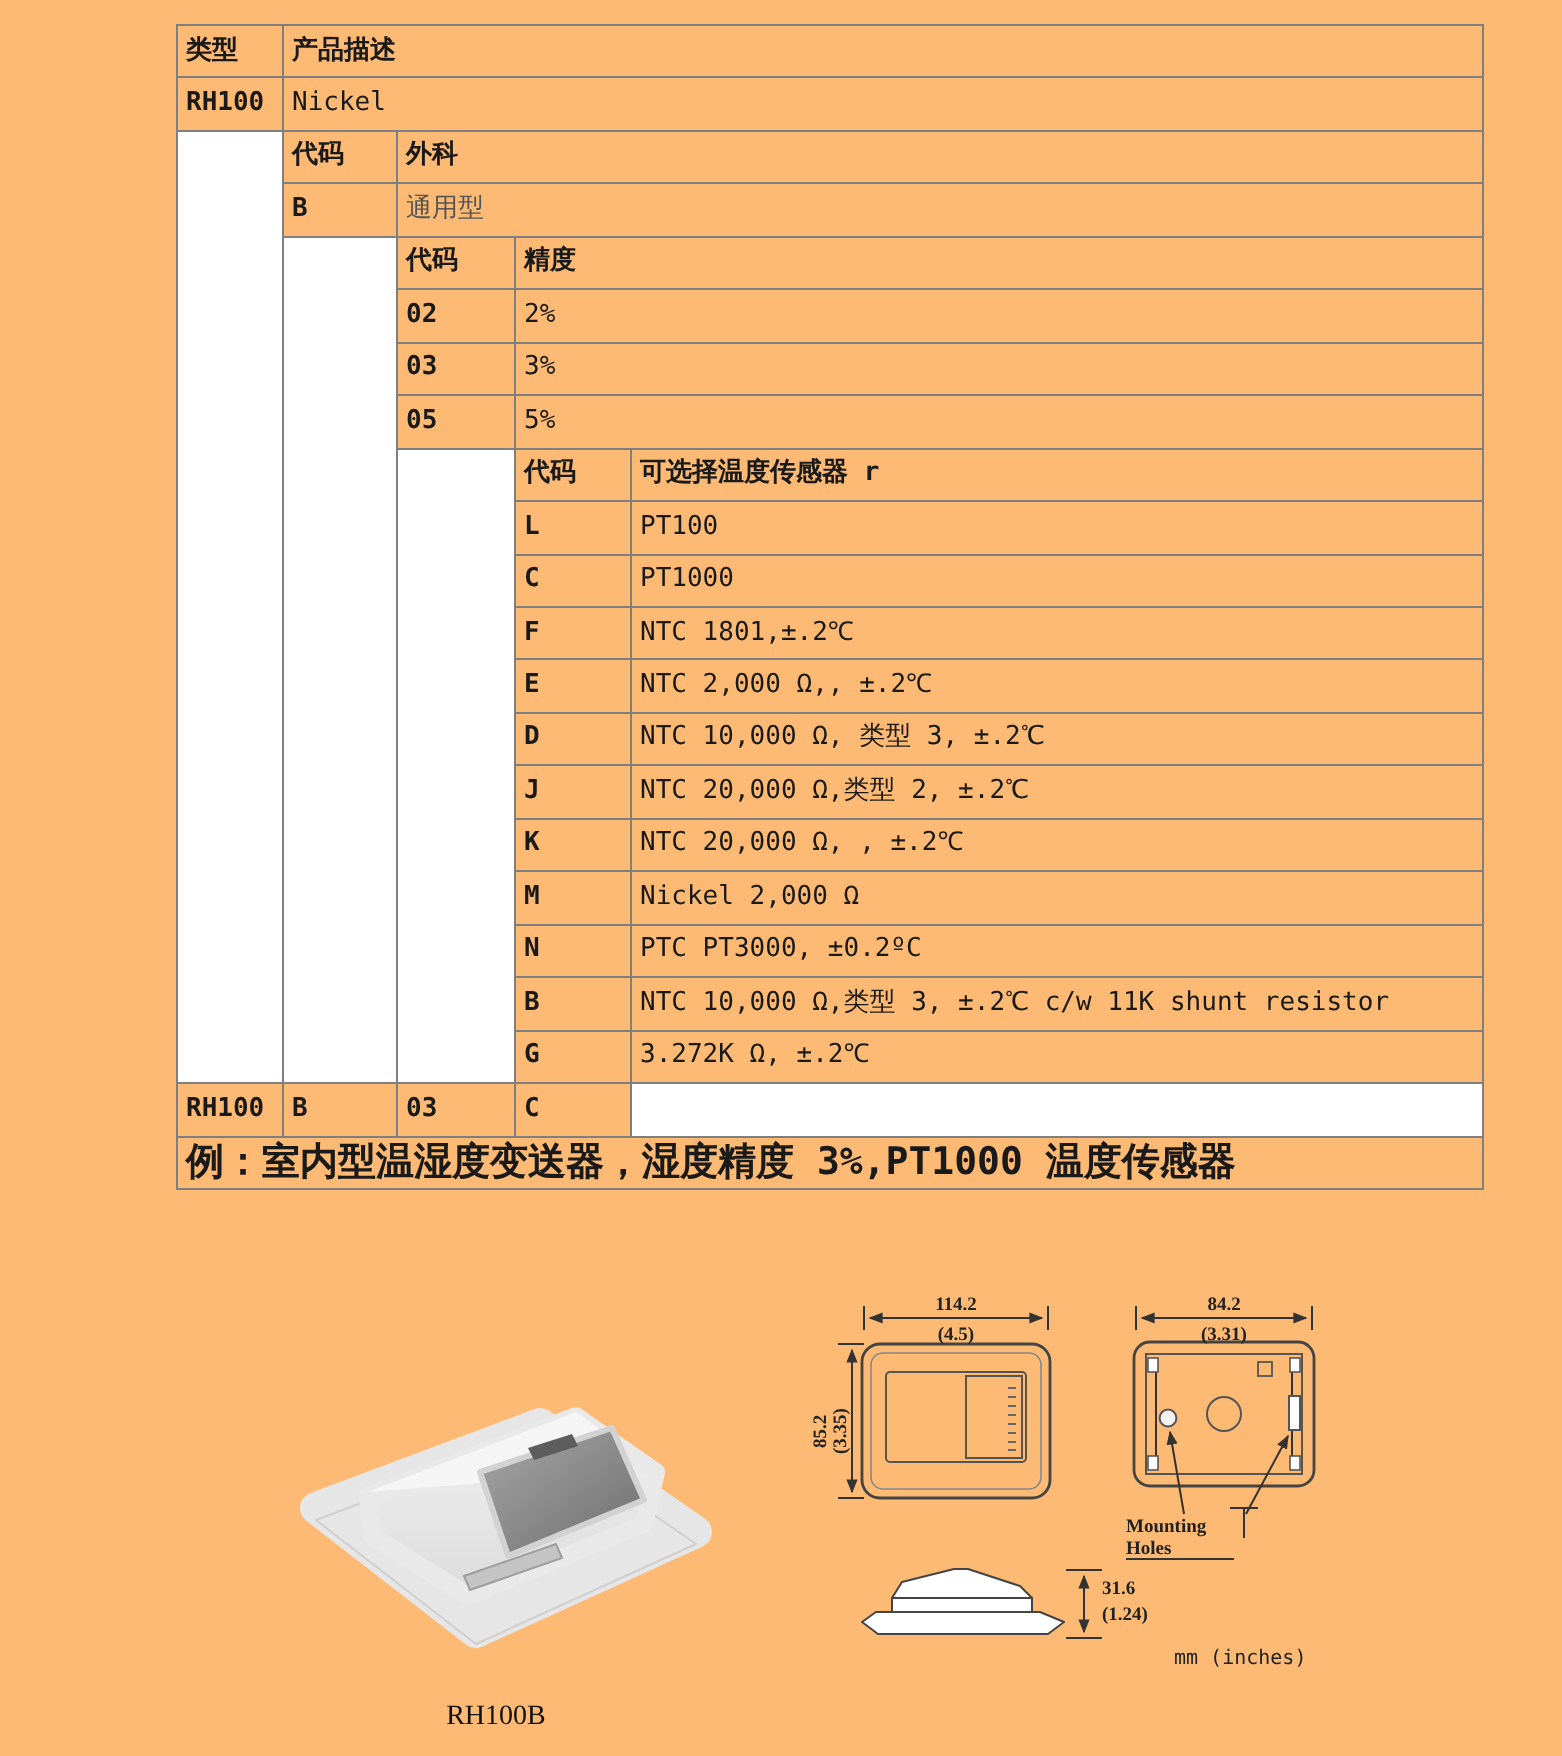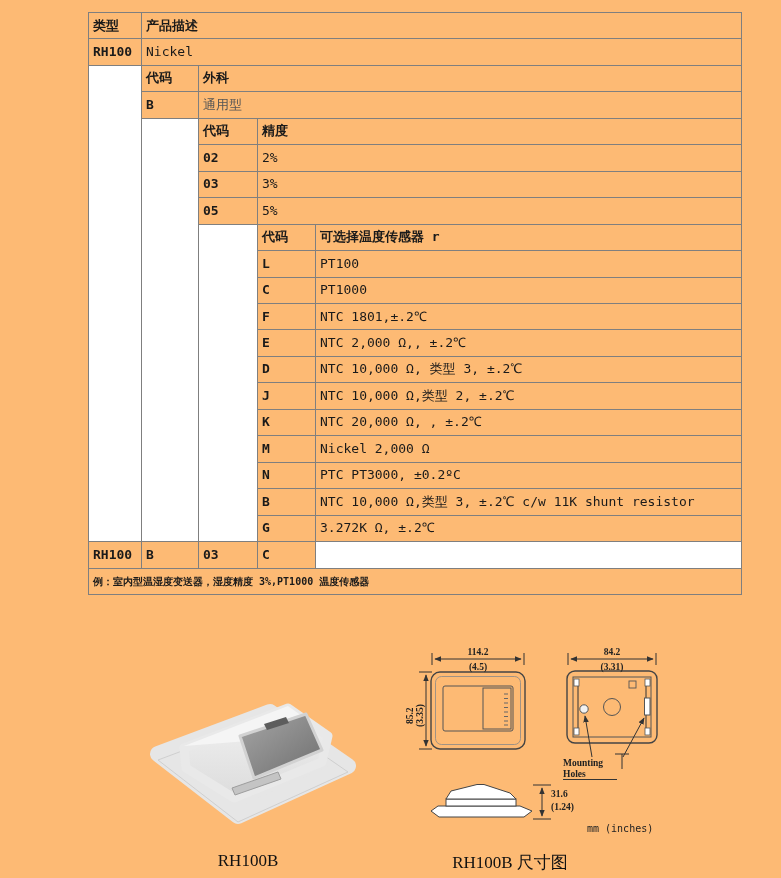--- a/index.html
+++ b/index.html
@@ -11,27 +11,27 @@
              border-collapse:collapse;table-layout:fixed;
              font-family:"DejaVu Sans Mono","Liberation Sans",monospace;
              font-size:13px;color:#1a1a1a;}
   table.spec td{border:1px solid #7f7f7f;padding:0 4px;vertical-align:middle;
                 height:25px;line-height:1.1;white-space:nowrap;overflow:hidden;}
   table.spec tr{height:26px;}
   td.code{text-align:left;font-weight:bold;padding:0;}
   td.hdr{font-weight:bold;}
   td.desc{padding-left:5px;}
   td.muted{color:#555;}
-  td.note{font-weight:bold;font-size:10px;padding-left:5px;}
+  td.note{font-weight:bold;font-size:19px;padding-left:5px;}
   td.blank{background:#ffffff;}
 
   
   .fig{position:absolute;}
   .caption{position:absolute;top:851px;text-align:center;
-           font-family:"Liberation Serif",serif;font-size:17px;color:#111;}
+           font-family:"Liberation Serif",serif;font-size:14px;color:#111;}
   .cap-photo{left:178px;width:140px;}
   .cap-draw{left:440px;width:140px;}
 
   svg .dimtxt{font-family:"Liberation Serif",serif;font-size:9.5px;font-weight:bold;fill:#222;}
   svg .unittxt{font-family:"DejaVu Sans Mono",monospace;font-size:10px;fill:#222;}
   svg .thin{stroke:#333;stroke-width:1;fill:none;}
 </style>
 </head>
 <body>
 
@@ -100,21 +100,21 @@
       <tr>
         <td class="code">E</td>
         <td class="desc">NTC 2,000 Ω,, ±.2℃</td>
       </tr>
       <tr>
         <td class="code">D</td>
         <td class="desc">NTC 10,000 Ω, 类型 3, ±.2℃</td>
       </tr>
       <tr>
         <td class="code">J</td>
-        <td class="desc">NTC 10,000 Ω,类型 2, ±.2℃</td>
+        <td class="desc">NTC 20,000 Ω,类型 2, ±.2℃</td>
       </tr>
       <tr>
         <td class="code">K</td>
         <td class="desc">NTC 20,000 Ω, , ±.2℃</td>
       </tr>
       <tr>
         <td class="code">M</td>
         <td class="desc">Nickel 2,000 Ω</td>
       </tr>
       <tr>
@@ -253,15 +253,14 @@
         <line class="thin" x1="128" y1="147" x2="146" y2="147"></line>
         <line class="thin" x1="128" y1="181" x2="146" y2="181"></line>
         <line class="thin" x1="137" y1="150" x2="137" y2="178" marker-start="url(#arw)" marker-end="url(#arw)"></line>
         <text class="dimtxt" x="146" y="159">31.6</text>
         <text class="dimtxt" x="146" y="172">(1.24)</text>
       </g>
 
       <text class="unittxt" x="182" y="194">mm (inches)</text>
     </svg>
   </div>
-  <div class="caption cap-draw">RH100B 尺寸图</div>
 
 </div>
 
 </body></html>

